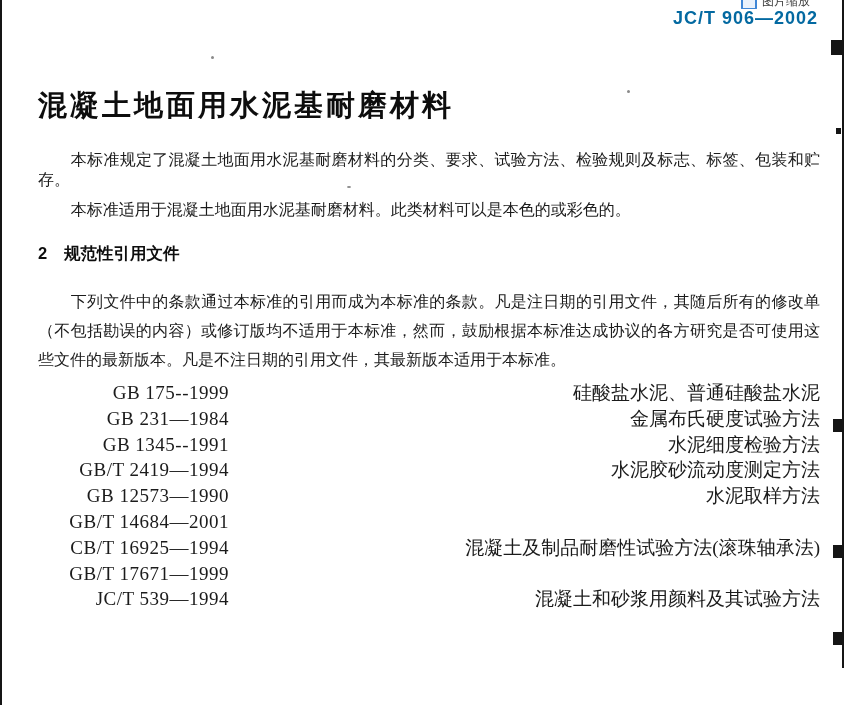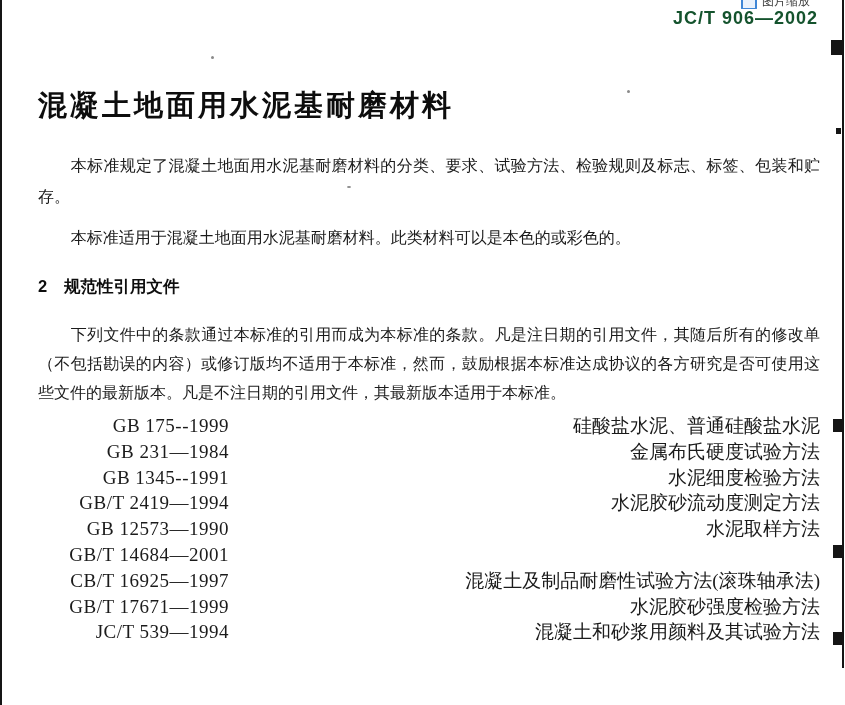--- a/index.html
+++ b/index.html
@@ -36,21 +36,21 @@
     white-space:nowrap;
   }
   .overlay-icon{
     display:inline-block;width:12px;height:12px;flex:0 0 auto;
     border:2px solid #3f86d6;background:#eaf2fc;border-radius:2px;
   }
   
   .doc-number{
     position:absolute;top:8px;right:27px;
     font-family:"Liberation Sans",sans-serif;
-    font-weight:700;font-size:18px;letter-spacing:1px;color:#14532d;
+    font-weight:700;font-size:18px;letter-spacing:1px;color:#0369a1;
   }
   
   .content{
     position:absolute;left:38px;top:86px;width:782px;
   }
   .doc-title{
     text-align:left;
     font-family:"Liberation Sans",sans-serif;
     font-weight:700;font-size:29px;letter-spacing:3px;color:#0d0d0d;
     margin:0;
@@ -58,21 +58,21 @@
   .sec-heading{
     font-family:"Liberation Sans",sans-serif;
     font-weight:700;font-size:16.5px;color:#0d0d0d;
     margin:0;
   }
   .sec-heading .sec-num{display:inline-block;min-width:26px;}
   .h-scope{margin-top:47px;}
   .h-refs{margin-top:23px;}
   .para{
     margin:0;
-    font-size:16px;line-height:31px;
+    font-size:16px;line-height:20px;
     text-align:justify;
     text-indent:2.05em;
     color:#1b1b1b;
   }
   .p-first{margin-top:24px;}
   .p-second{margin-top:10px;}
   .p-refs{margin-top:22px;line-height:29px;}
   
   .ref-list{margin:6px 0 0 27px;}
   .ref-row{
@@ -143,26 +143,25 @@
         <span class="ref-title">水泥胶砂流动度测定方法</span>
       </div>
       <div class="ref-row">
         <span class="ref-code">GB 12573—1990</span>
         <span class="ref-title">水泥取样方法</span>
       </div>
       <div class="ref-row">
         <span class="ref-code">GB/T 14684—2001</span>
       </div>
       <div class="ref-row">
-        <span class="ref-code">CB/T 16925—1997</span>
+        <span class="ref-code">CB/T 16925—1994</span>
         <span class="ref-title">混凝土及制品耐磨性试验方法(滚珠轴承法)</span>
       </div>
       <div class="ref-row">
         <span class="ref-code">GB/T 17671—1999</span>
-        <span class="ref-title">水泥胶砂强度检验方法</span>
       </div>
       <div class="ref-row">
         <span class="ref-code">JC/T 539—1994</span>
         <span class="ref-title">混凝土和砂浆用颜料及其试验方法</span>
       </div>
     </div>
 
   </div>
 </div>
 

